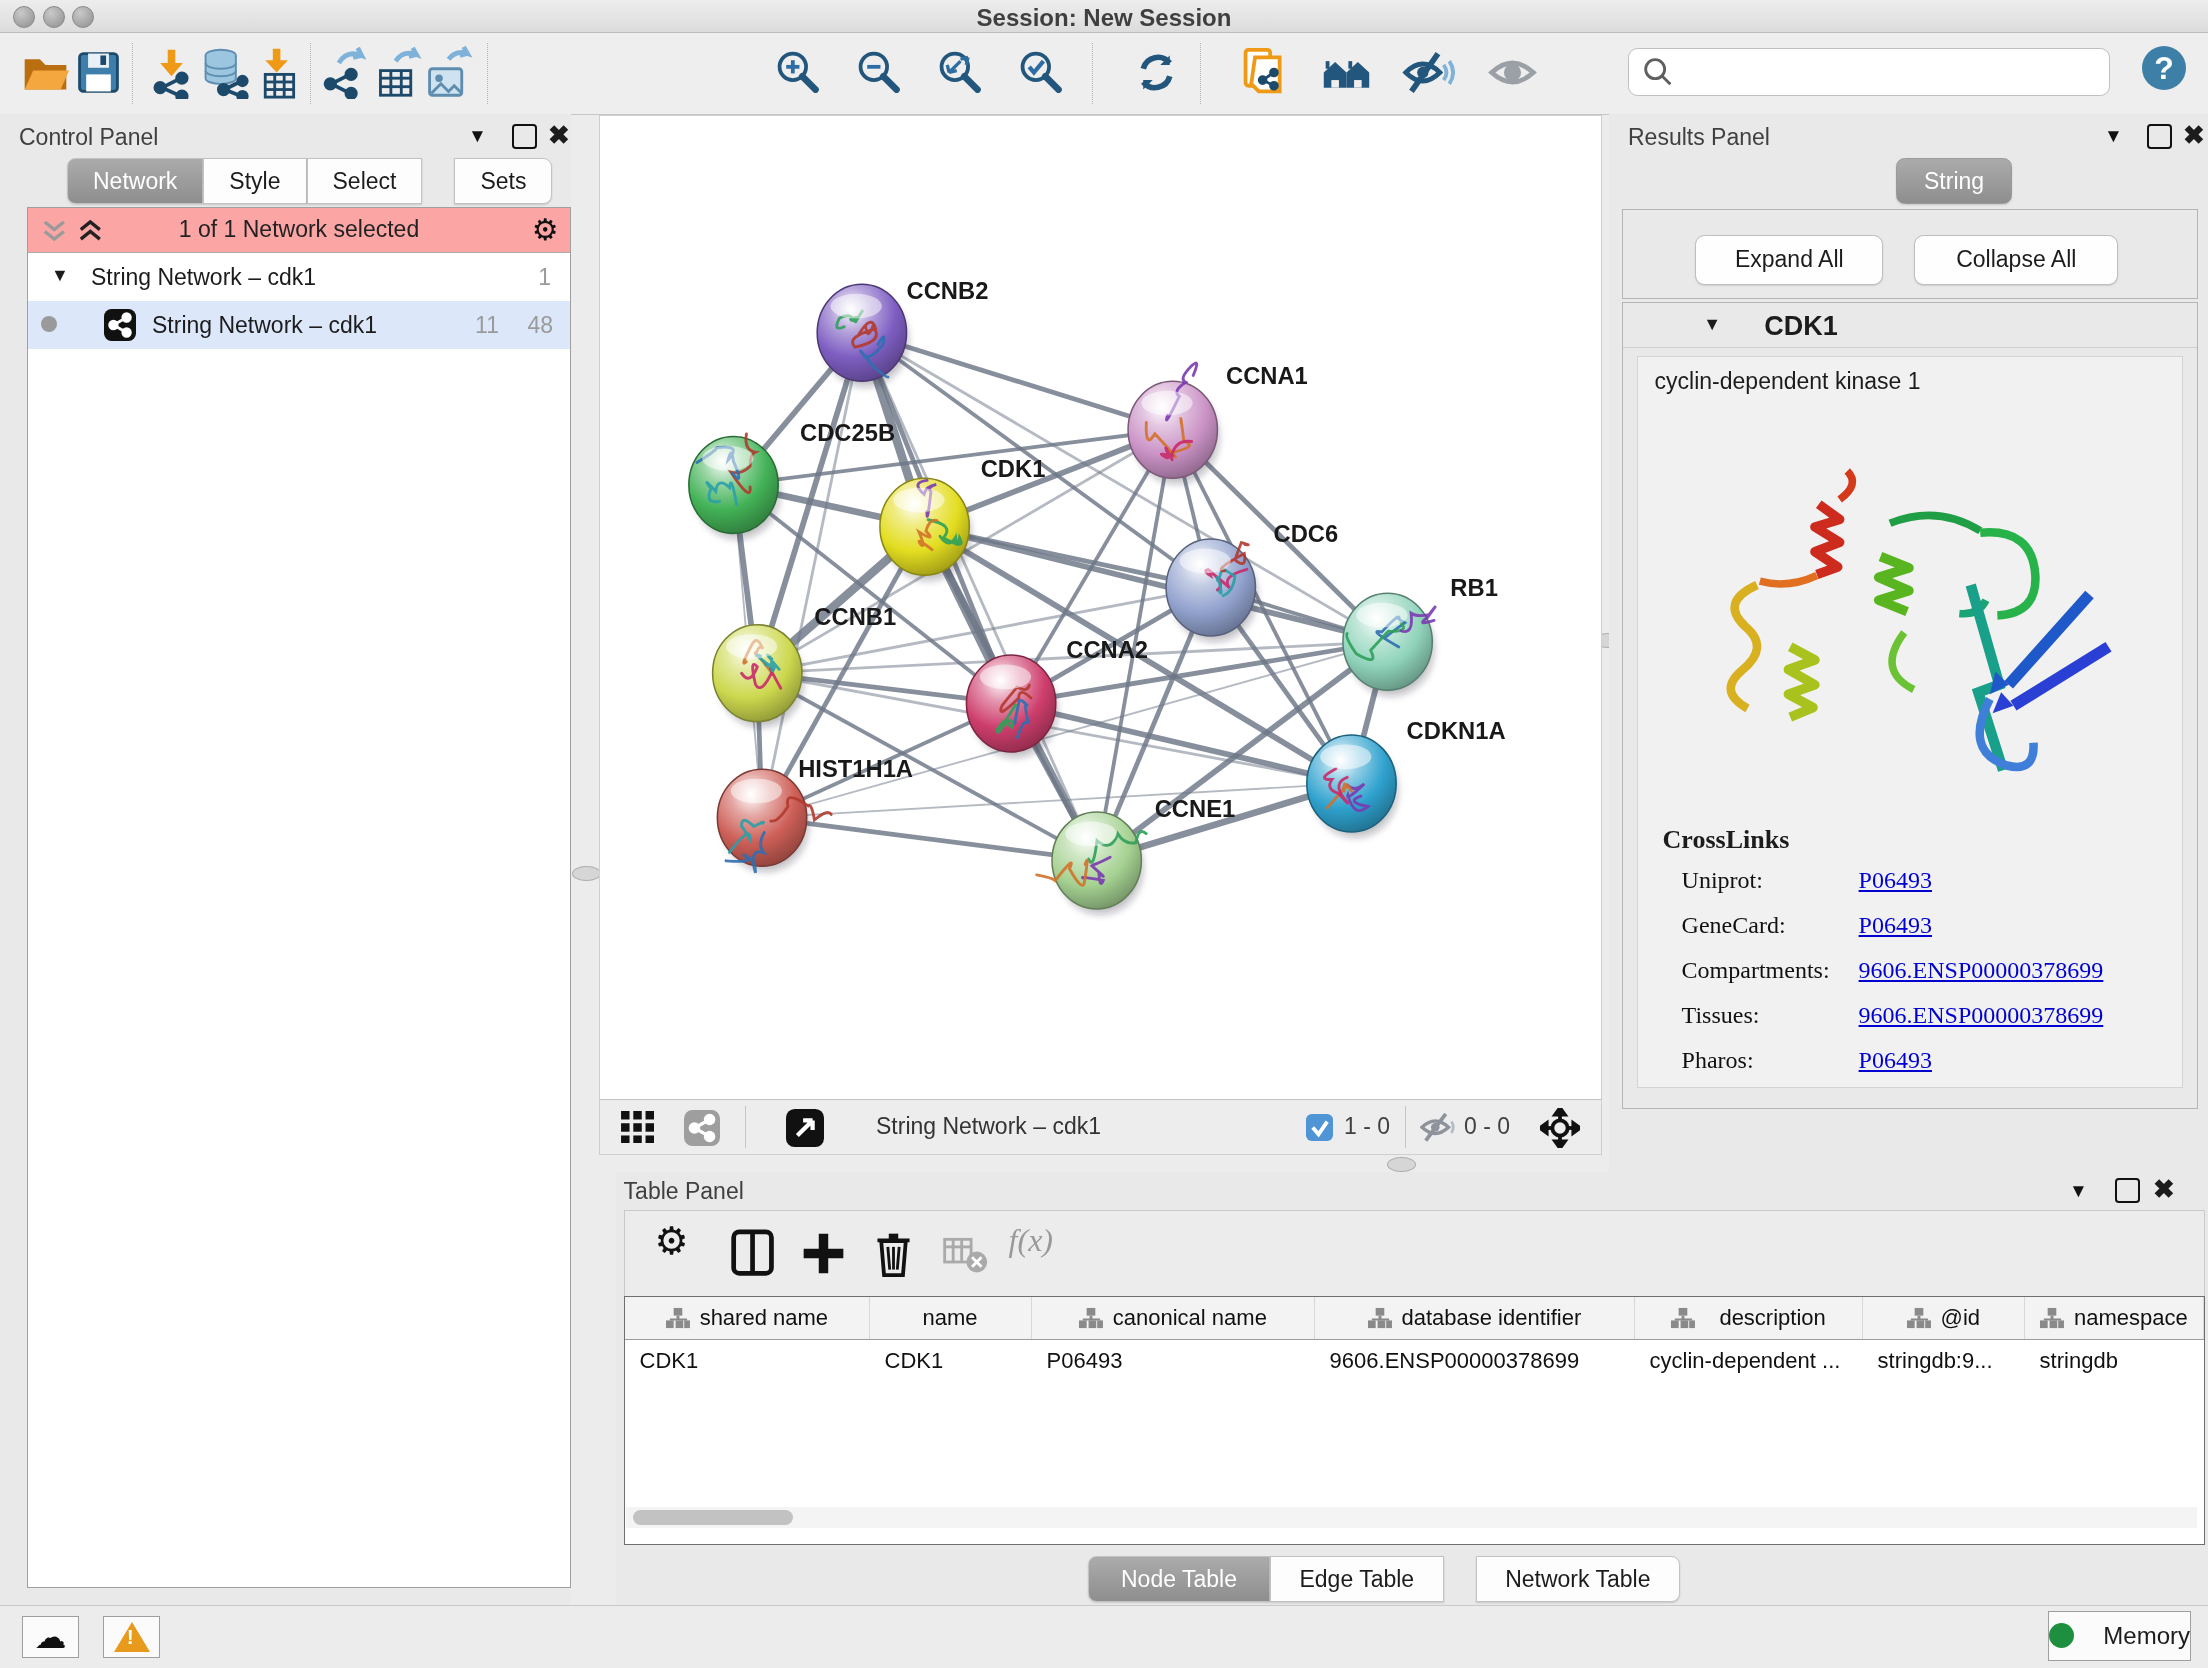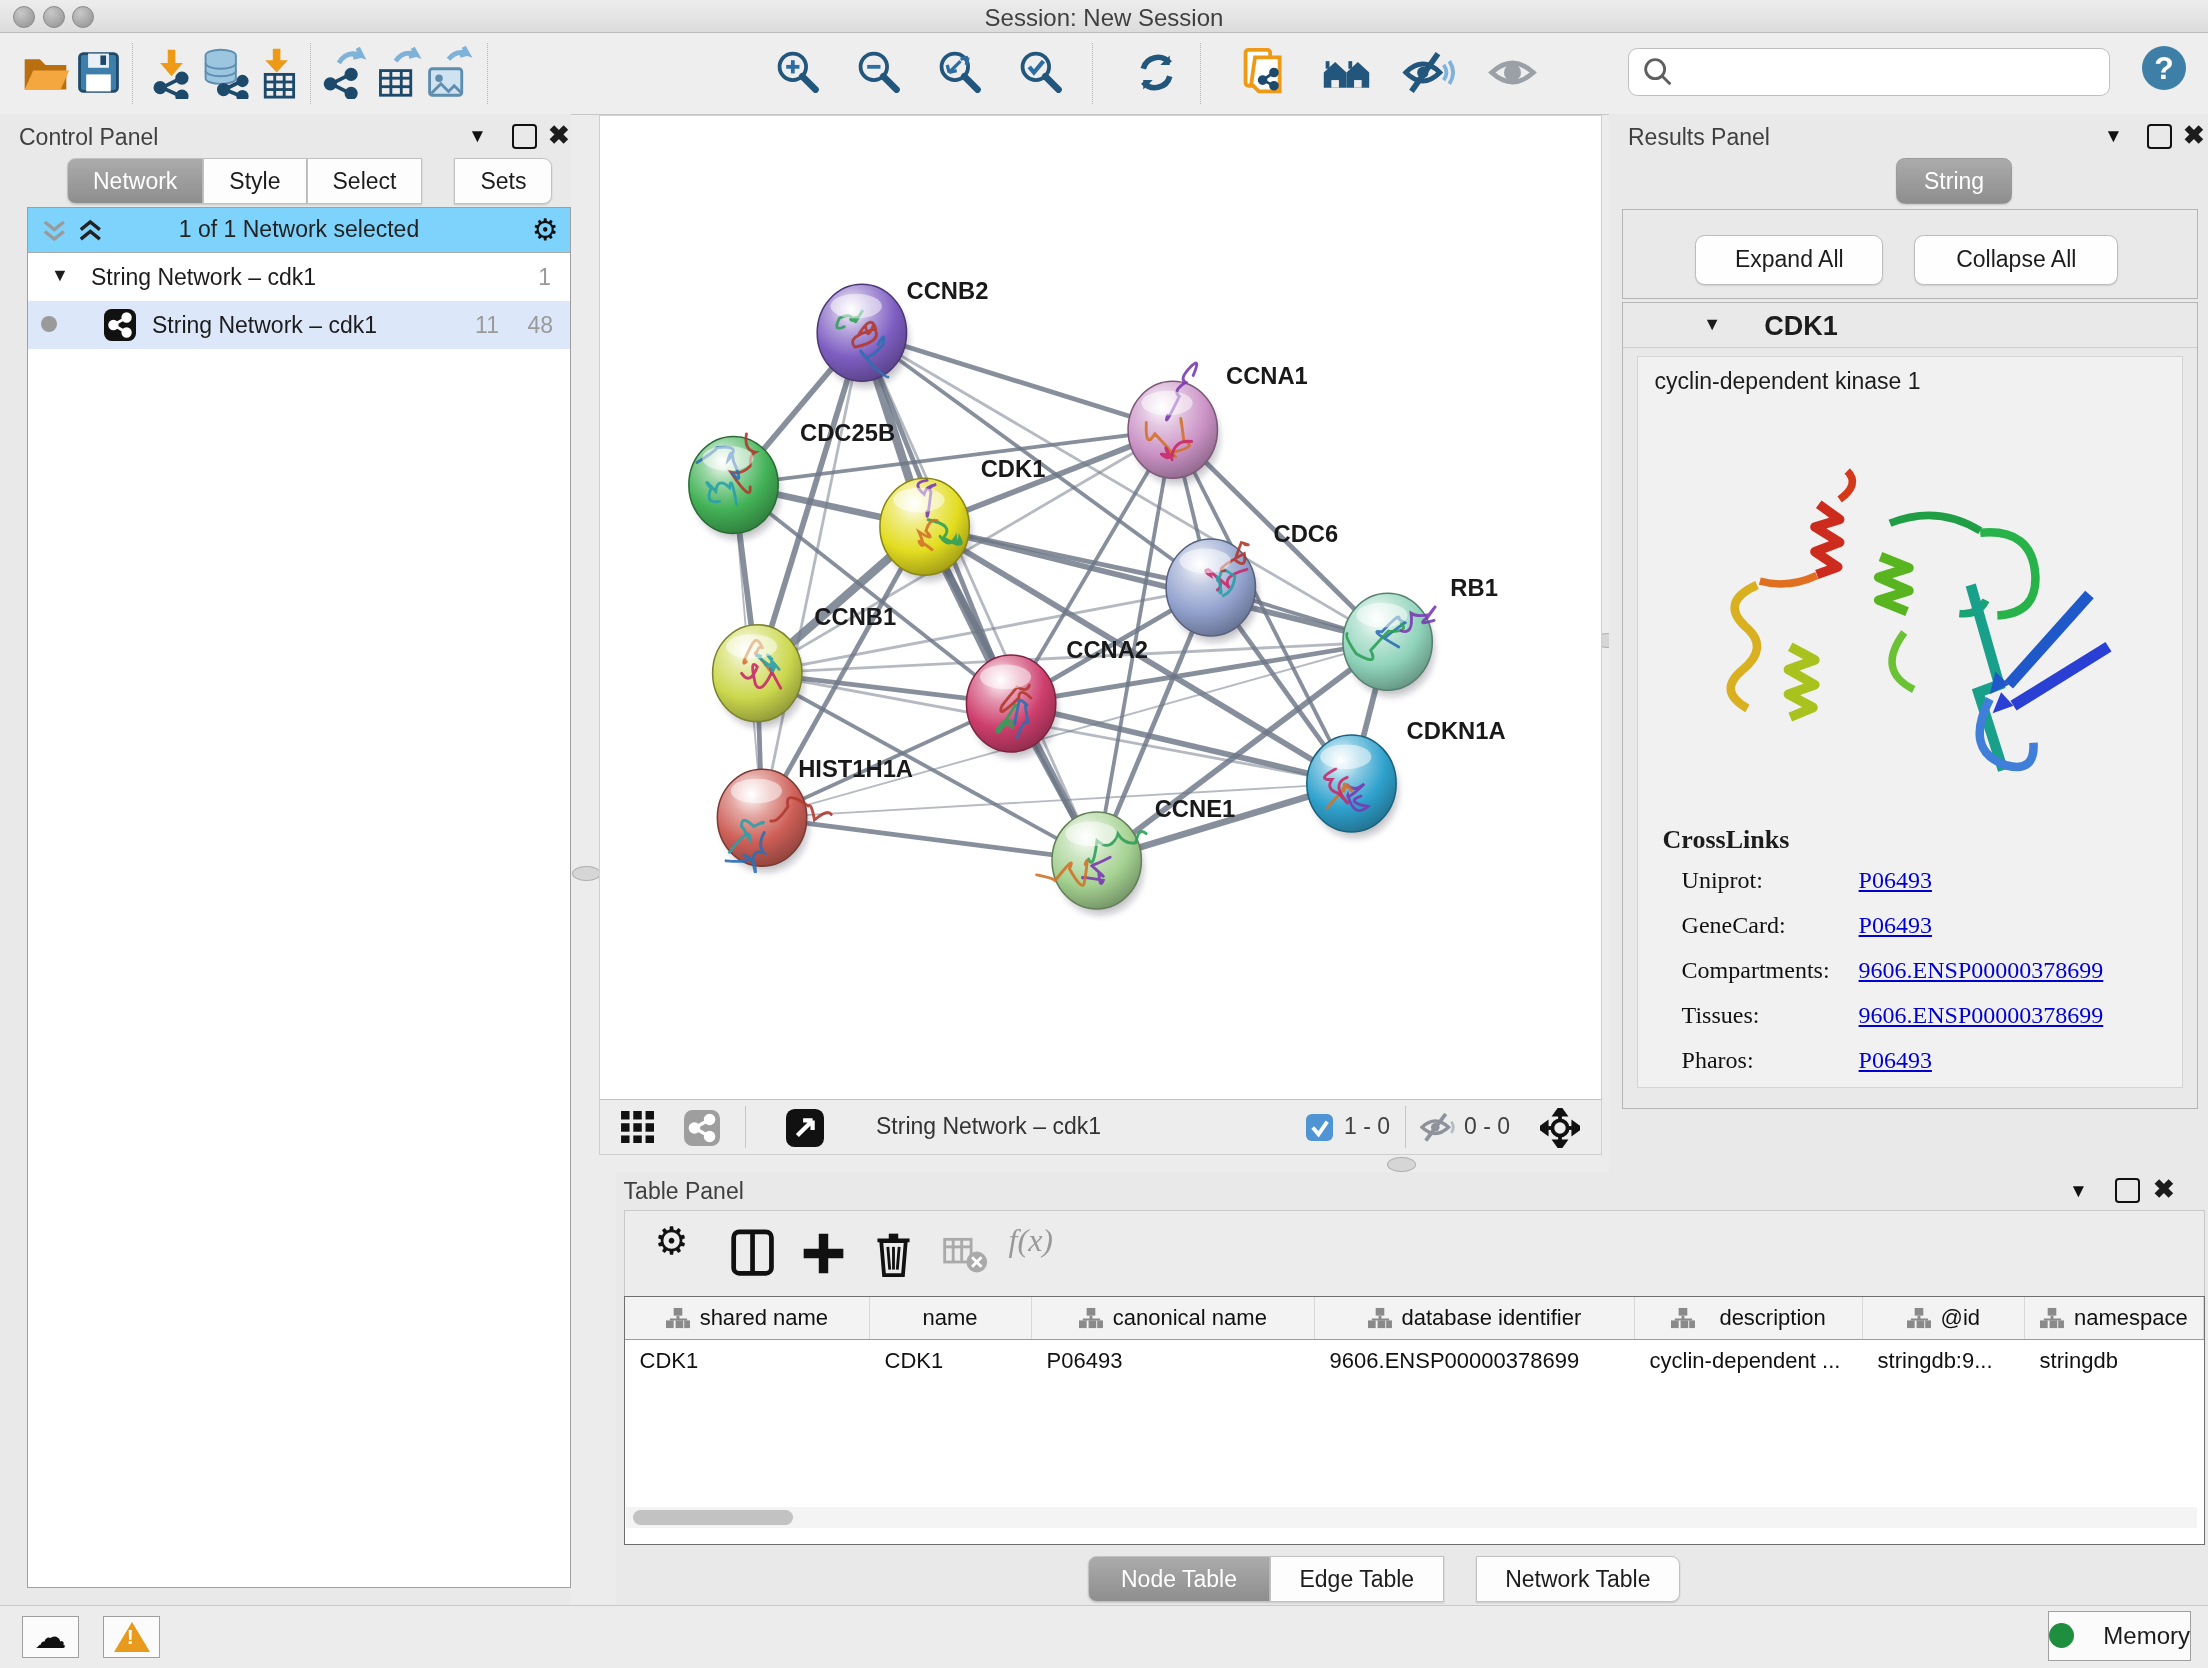--- a/index.html
+++ b/index.html
@@ -8,21 +8,21 @@
     background:#ececec;font-family:"Liberation Sans",sans-serif;color:#1c1c1c;
     -webkit-font-smoothing:antialiased;
   }
   .abs{position:absolute;}
   
   #titlebar{left:0;top:0;width:2208px;height:32px;
     background:linear-gradient(#ededed,#dcdcdc);border-bottom:1px solid #bdbdbd;}
   .tlight{position:absolute;top:5.7px;width:20px;height:20px;border-radius:50%;
     background:radial-gradient(circle at 35% 30%,#c9c9c9,#8f8f8f);border:1px solid #8a8a8a;}
   #win-title{position:absolute;top:3.8px;left:0;width:100%;text-align:center;
-    font-size:24px;color:#3f3f3f;}
+    font-size:24px;color:#3f3f3f;font-weight:bold;}
   
   #toolbar{left:0;top:33px;width:2208px;height:81px;background:#eeeeee;
     border-bottom:1px solid #c6c6c6;}
   .tbtn{position:absolute;top:13.3px;width:53px;height:53px;cursor:pointer;}
   .tsep{position:absolute;top:9.5px;height:61px;border-left:1.9px dotted #b4b4b4;width:0;}
   #search-wrap{position:absolute;left:1628px;top:15px;width:480px;height:46px;
     background:#ffffff;border:1.9px solid #bfbfbf;border-radius:9.5px;display:flex;align-items:center;}
   #search-input{border:none;outline:none;flex:1;font-size:23px;background:transparent;height:38px;}
   #help-btn{position:absolute;left:2142px;top:13.3px;width:44px;height:44px;border-radius:50%;
     background:#3d7fa6;color:#fff;font-size:32px;font-weight:bold;text-align:center;line-height:44px;cursor:pointer;}
@@ -33,21 +33,21 @@
   
   #control-panel{left:0;top:114px;width:571px;height:1491px;background:#e9e9e9;}
   .seg-tabs{position:absolute;display:flex;height:60px;}
   .seg{height:44px;line-height:44px;padding:0 25px;background:#fdfdfd;border:1px solid #c2c2c2;
     font-size:23px;text-align:center;cursor:pointer;box-shadow:0 1px 1.9px rgba(0,0,0,.15);}
   .seg.first{border-radius:8.6px 0 0 8.6px;}
   .seg.last{border-radius:0 8.6px 8.6px 0;margin-left:32px;}
   .seg.sel{background:linear-gradient(#ababab,#8e8e8e);color:#fff;}
   #cp-box{position:absolute;left:27px;top:207px;width:542px;height:1379px;
     border:1.9px solid #9f9f9f;background:#ffffff;}
-  #cp-box-header{height:44px;background:#7dd3fc;border-bottom:1.9px solid #ababab;position:relative;}
+  #cp-box-header{height:44px;background:#fca5a5;border-bottom:1.9px solid #ababab;position:relative;}
   #cp-count{position:absolute;left:0;width:100%;text-align:center;top:7.6px;font-size:23px;color:#222;}
   .treerow{position:relative;height:48px;font-size:23px;}
   .treerow.sel{background:#dce8fa;}
   .count-gray{color:#9a9a9a;position:absolute;top:10.5px;}
   
   #netview{left:599px;top:115px;width:1001px;height:984px;background:#ffffff;border:1px solid #cfcfcf;}
   #net-footer{left:599px;top:1099px;width:1001px;height:54px;background:#ededed;
     border:1px solid #cfcfcf;border-top:1px solid #c2c2c2;}
   .nf-sep{position:absolute;top:5.7px;height:42px;border-left:1px solid #c6c6c6;}
   .nf-text{position:absolute;font-size:23px;color:#333;top:13.3px;}

